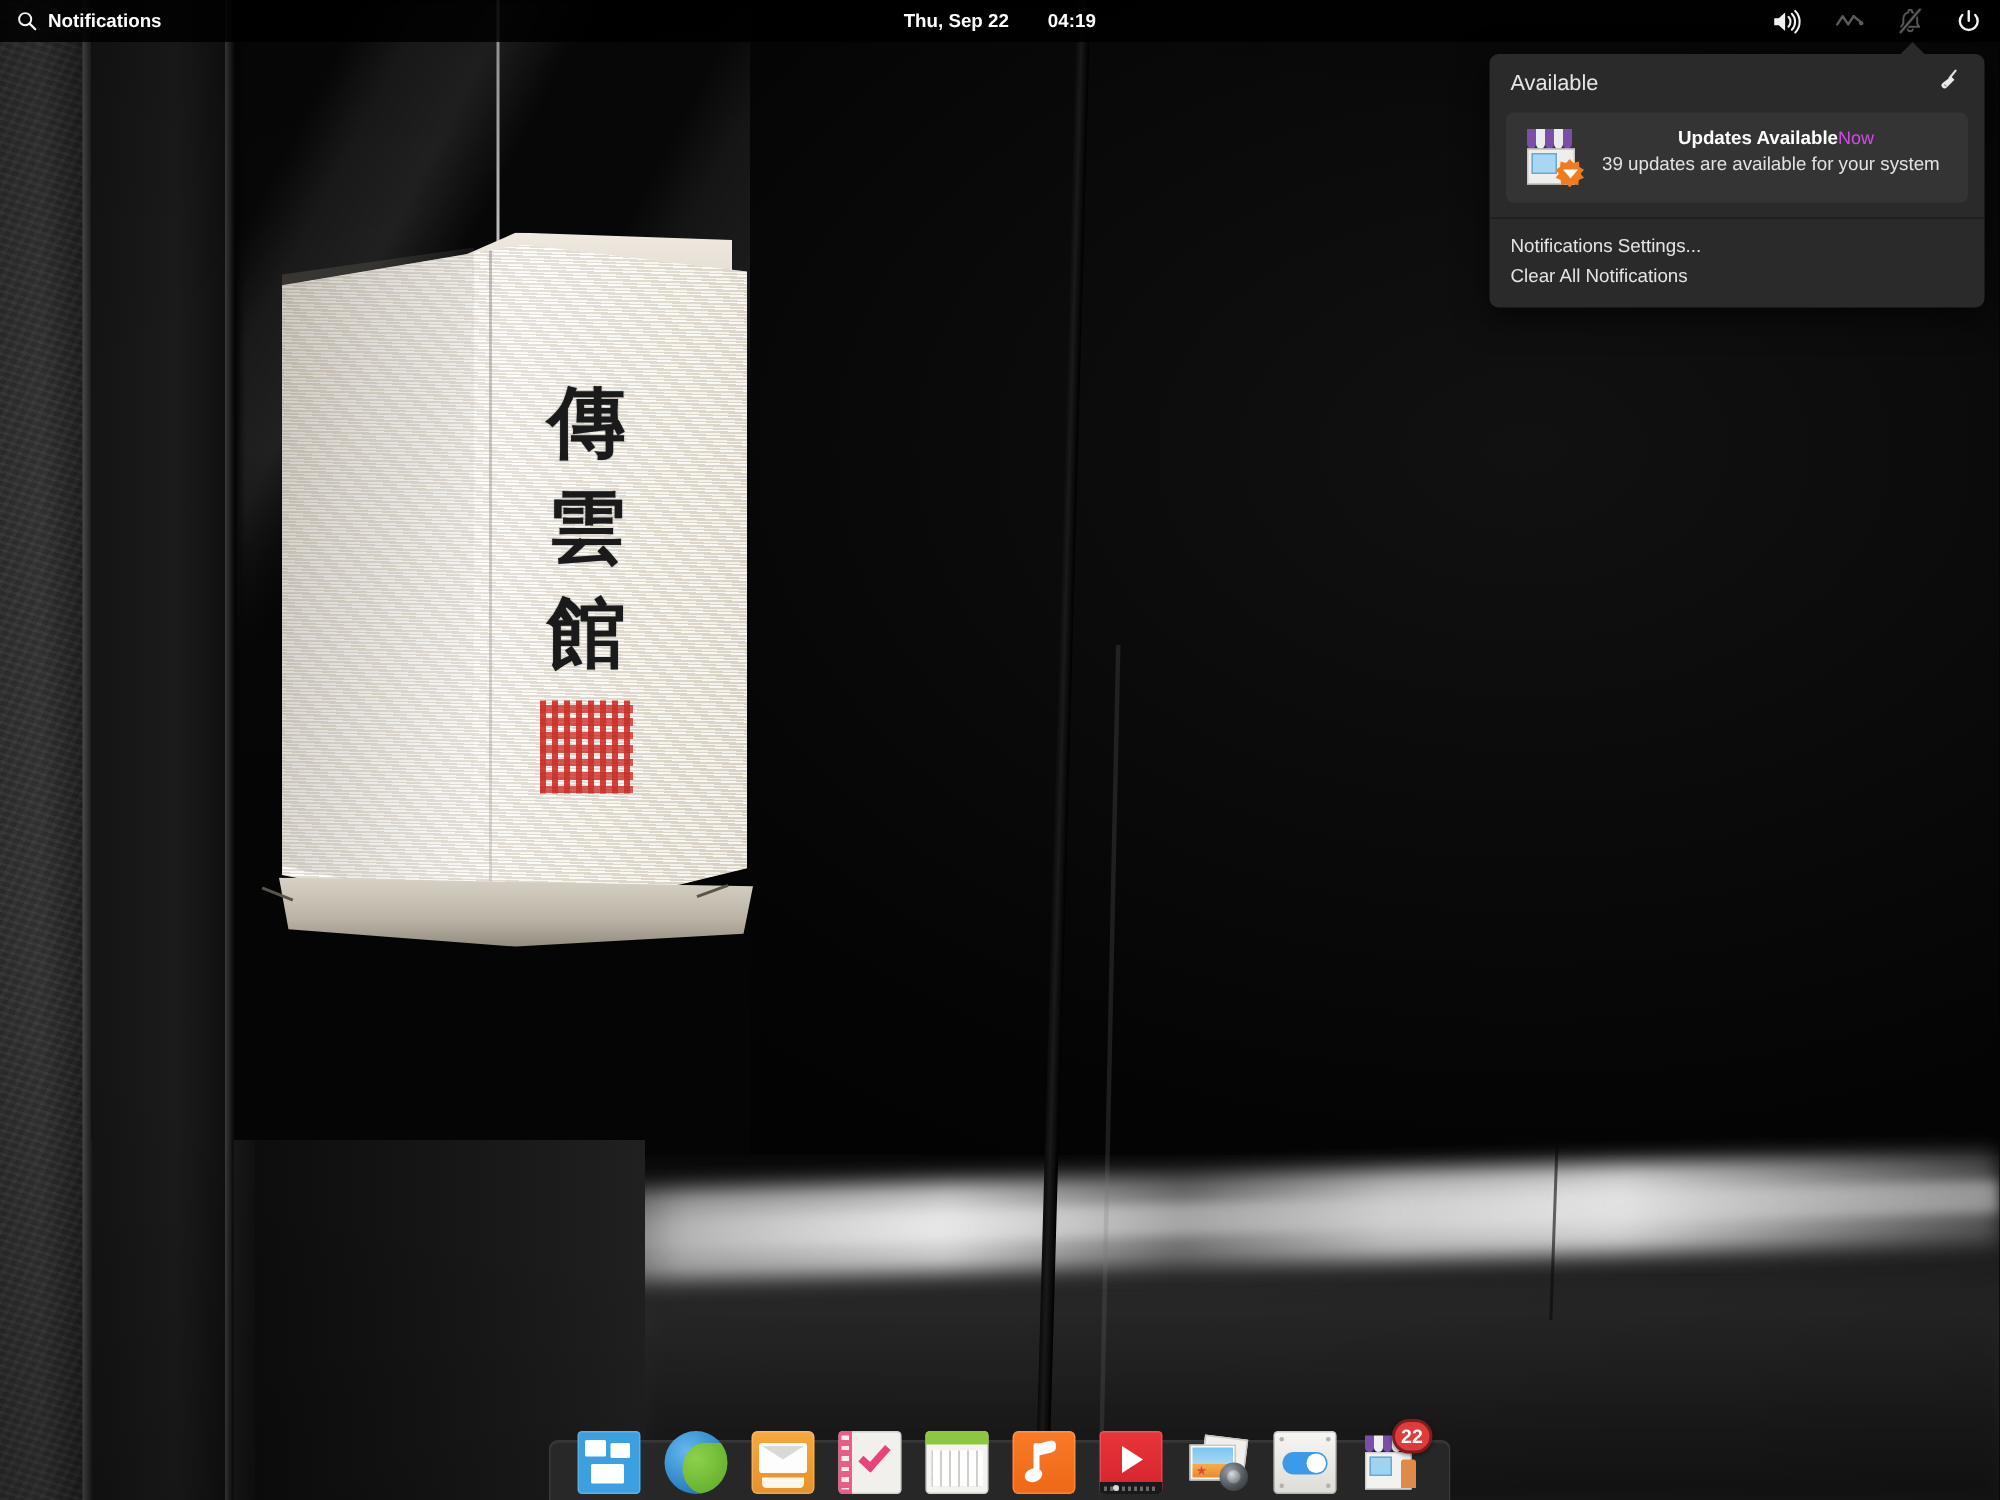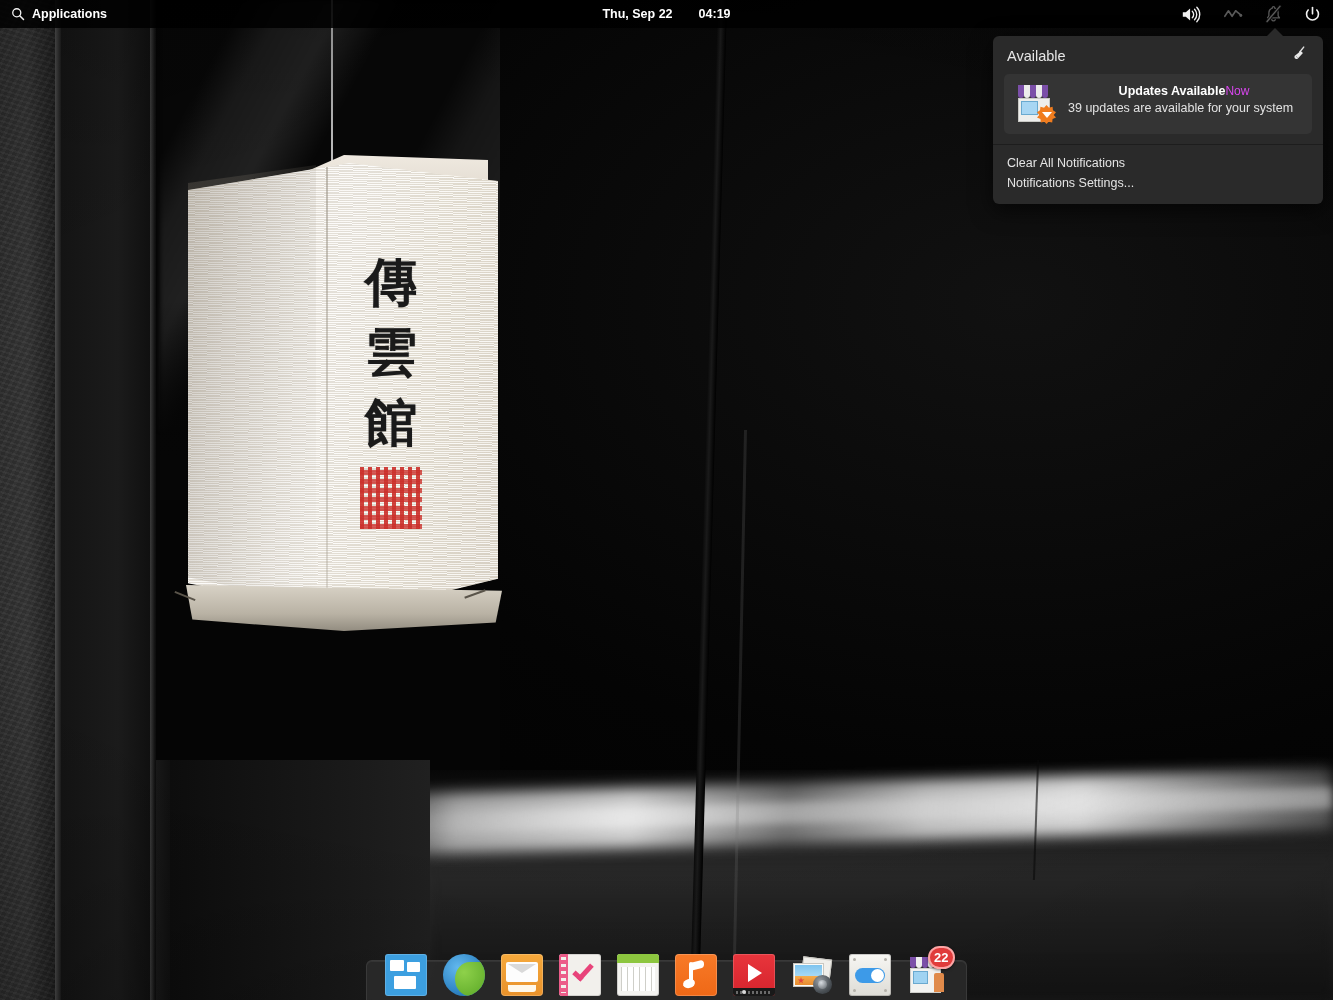--- a/index.html
+++ b/index.html
@@ -387,21 +387,21 @@
   .ico-app .awn i{ position:absolute; top:0; width:6px; height:11px; border-radius:0 0 3px 3px;}
   .ico-app .awn i:nth-child(odd){ background:#7b4fa8;}
   .ico-app .awn i:nth-child(even){ background:#efefef;}
   .ico-app .bodyb{ position:absolute; left:3px; top:14px; width:31px; height:25px; background:#f2f2f0; border:1px solid #cfcfcb;}
   .ico-app .win{ position:absolute; left:6px; top:17px; width:15px; height:13px; background:#9fd3f2; border:1px solid #6aa9cf;}
   .ico-app .door{ position:absolute; right:5px; top:19px; width:10px; height:19px; background:#e08a4a; border-radius:2px 2px 0 0;}
   .badge{
     position:absolute; right:-4px; top:-4px;
     min-width:23px; height:23px; padding:0 4px;
     border-radius:12px; background:#e03b3b;
-    border:2px solid #fca5a5;
+    border:2px solid #7f1d1d;
     color:#fff; font-size:13px; font-weight:bold;
     display:flex; align-items:center; justify-content:center;
     box-shadow:0 1px 3px rgba(0,0,0,.5);
   }
   
   .nc-ico{ width:40px; height:40px; position:relative; flex:0 0 40px;}
   .nc-ico .awn{ position:absolute; left:2px; top:1px; width:32px; height:13px;}
   .nc-ico .awn i{ position:absolute; top:0; width:6px; height:13px; border-radius:0 0 3px 3px;}
   .nc-ico .awn i:nth-child(odd){ background:#7b4fa8;}
   .nc-ico .awn i:nth-child(even){ background:#ececec;}
@@ -458,21 +458,21 @@
 
 <div id="panel">
 
   <div class="panel-left">
     <span class="p-icon">
       <svg width="14" height="14" viewBox="0 0 16 16">
         <circle cx="6.6" cy="6.6" r="4.6" fill="none" stroke="#fff" stroke-width="1.5"></circle>
         <line x1="10" y1="10" x2="14.3" y2="14.3" stroke="#fff" stroke-width="1.7" stroke-linecap="round"></line>
       </svg>
     </span>
-    <span>Applications</span>
+    <span>Notifications</span>
   </div>
 
   <div class="panel-center">
     <span>Thu, Sep 22</span>
     <span>04:19</span>
   </div>
 
   <div class="panel-right">
 
     <span class="p-icon" title="Sound">
@@ -542,22 +542,22 @@
     <span class="nc-card-body">
       <span class="nc-card-head">
         <span class="nc-title">Updates Available</span>
         <span class="nc-time">Now</span>
       </span>
       <div class="nc-desc">39 updates are available for your system</div>
     </span>
   </div>
 
   <div class="nc-actions">
+    <div class="nc-action">Notifications Settings...</div>
     <div class="nc-action">Clear All Notifications</div>
-    <div class="nc-action">Notifications Settings...</div>
   </div>
 
 </div>
 
 <div id="dock">
   <div class="dock-bg"></div>
   <div class="dock-items">
 
     <div class="dock-item" title="Files">
       <span class="ico ico-files">

